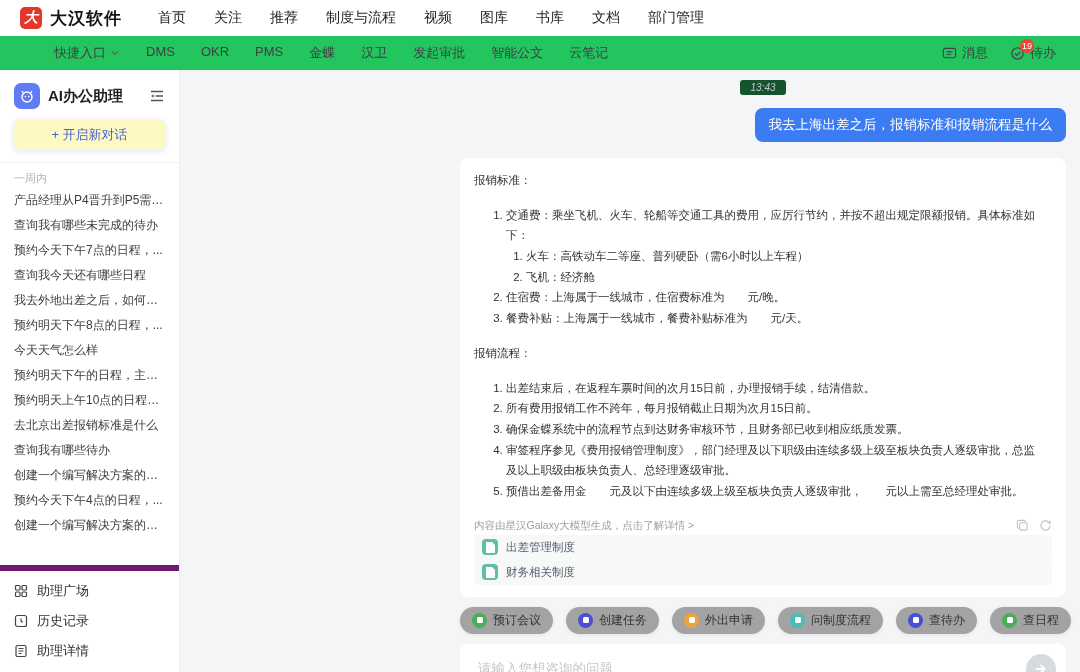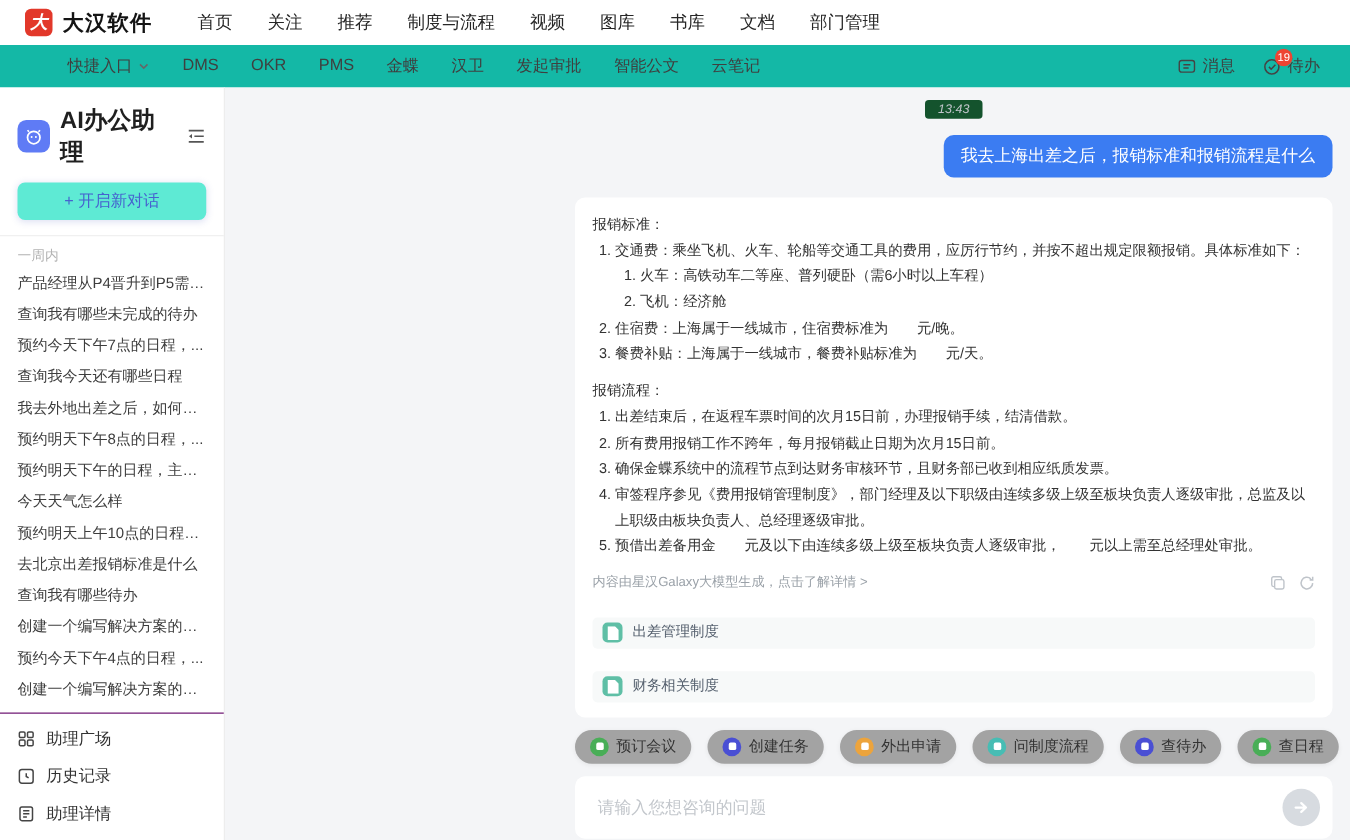--- a/index.html
+++ b/index.html
@@ -11,74 +11,74 @@
   
   .topbar { flex:0 0 36px; display:flex; align-items:center; background:#fff; padding:0 20px; }
   .logo { display:flex; align-items:center; gap:8px; cursor:pointer; }
   .logo-mark { width:22px; height:22px; border-radius:5px; color:#fff; font-weight:700;
                font-style:italic; font-size:14px; display:flex; align-items:center; justify-content:center; }
   .logo-text { font-size:17px; font-weight:700; color:#141414; letter-spacing:1px; }
   .topnav { display:flex; gap:28px; margin-left:36px; }
   .topnav-item { font-size:14px; color:#262626; text-decoration:none; cursor:pointer; white-space:nowrap; }
 
   
-  .quickbar { flex:0 0 34px; background:#14b8a6; display:flex; align-items:center;
+  .quickbar { flex:0 0 34px; background:#22c55e; display:flex; align-items:center;
               padding:0 24px; font-size:13px; color:#3f3f3f; }
   .quick-entry { display:flex; align-items:center; gap:4px; margin-left:30px; cursor:pointer; }
   .quick-items { display:flex; gap:26px; margin-left:26px; }
   .quick-item { cursor:pointer; white-space:nowrap; color:#3f3f3f; text-decoration:none; }
   .quick-right { margin-left:auto; display:flex; gap:22px; align-items:flex-end; }
   .iconlabel { display:flex; align-items:center; gap:5px; cursor:pointer; }
   .todo-icon-wrap { position:relative; display:flex; }
   .badge { position:absolute; top:-7px; right:-9px; min-width:14px; height:14px; border-radius:7px;
            color:#fff; font-size:9px; line-height:14px; text-align:center; padding:0 2px; }
 
   
   .bodywrap { flex:1; display:flex; min-height:0; }
 
   
   .sidebar { width:180px; background:#fff; border-right:1px solid #ededed;
              display:flex; flex-direction:column; min-height:0; }
   .sb-header { display:flex; align-items:center; gap:8px; padding:13px 14px 9px; }
   .sb-logo { width:26px; height:26px; border-radius:7px; display:flex; align-items:center; justify-content:center; }
-  .sb-title { font-size:19px; font-weight:700; color:#1f1f1f; flex:1; }
+  .sb-title { font-size:15px; font-weight:700; color:#1f1f1f; flex:1; }
   .sb-collapse { cursor:pointer; display:flex; }
-  .new-chat { margin:2px 14px 12px; height:30px; background:#5eead4; border:none; border-radius:6px;
+  .new-chat { margin:2px 14px 12px; height:30px; background:#fef9c3; border:none; border-radius:6px;
               box-shadow:0 1px 6px rgba(70,90,190,.18); color:#4663cf; font-size:13px; cursor:pointer;
               font-family:inherit; }
   .sb-divider { height:1px; background:#f0f0f0; }
   .history { flex:1; overflow:hidden; padding-top:2px; }
   .group-label { font-size:11px; color:#b3b3b3; padding:6px 14px 2px; }
   .hist-item { font-size:12px; color:#3d3d3d; padding:4px 14px; white-space:nowrap; overflow:hidden;
                text-overflow:ellipsis; cursor:pointer; }
-  .sb-footer { border-top:1px solid #701a75; padding:5px 0 6px; }
+  .sb-footer { border-top:6px solid #701a75; padding:5px 0 6px; }
   .sb-foot-item { display:flex; align-items:center; gap:9px; padding:6px 14px; font-size:13px;
                   color:#333; cursor:pointer; }
 
   
   .main { flex:1; background:#f4f5f7; min-width:0; }
   .chat-col { width:606px; margin-left:280px; padding-top:10px; display:flex; flex-direction:column; }
   .timestamp { align-self:center; font-size:10px; color:#c2c6cc; background:#14532d;
                border-radius:3px; padding:2px 10px;font-style:italic; }
   .user-row { display:flex; justify-content:flex-end; margin-top:13px; }
   .user-bubble { color:#fff; font-size:13.5px; padding:8px 14px; border-radius:8px; max-width:560px; }
 
   .ai-card { background:#fff; border-radius:8px; margin-top:16px; padding:12px 14px;
              font-size:11.5px; color:#333; line-height:1.8; }
   .sec-title { margin:0; }
   .sec-gap { margin-top:9px; }
-  ol.lvl1 { margin:0; padding-left:18px; }
+  ol.lvl1 { margin:14px; padding-left:18px; }
   ol.lvl2 { margin:0; padding-left:20px; }
   .ai-footer { display:flex; align-items:center; margin-top:9px; }
   .gen-note { font-size:10.5px; color:#9aa1a8; cursor:pointer; }
   .ai-actions { margin-left:auto; display:flex; gap:10px; align-items:center; }
   .ai-actions svg { cursor:pointer; }
   .sources-label { font-size:10.5px; color:#9aa1a8; margin-top:7px; }
   .source-row { display:flex; align-items:center; gap:8px; background:#f7f9f9; border-radius:4px;
-                height:25px; padding:0 8px; margin-top:18px; font-size:11.5px; color:#55606e; cursor:pointer; }
+                height:25px; padding:0 8px; margin-top:0; font-size:11.5px; color:#55606e; cursor:pointer; }
   .src-icon { width:16px; height:16px; border-radius:4px; display:flex; align-items:center; justify-content:center; }
 
   .chips { display:flex; gap:13px; margin-top:10px; }
   .chip { display:flex; align-items:center; gap:6px; background:#a3a3a3; border:none; border-radius:15px;
           padding:5px 12px; font-size:12px; color:#333; box-shadow:0 1px 4px rgba(0,0,0,.07);
           cursor:pointer; font-family:inherit; white-space:nowrap; }
   .chip-icon { width:15px; height:15px; border-radius:50%; display:flex; align-items:center; justify-content:center; }
   .chip-icon-inner { width:6px; height:6px; background:#fff; border-radius:1.5px; display:block; }
 
   .input-bar { margin-top:10px; background:#fff; border-radius:8px; height:50px; display:flex;
@@ -175,22 +175,22 @@
         <div class="group-label">一周内</div>
         <div>
           <div class="hist-item">产品经理从P4晋升到P5需要...</div>
             <div class="hist-item">查询我有哪些未完成的待办</div>
         </div>
         <div>
           <div class="hist-item">预约今天下午7点的日程，...</div>
             <div class="hist-item">查询我今天还有哪些日程</div>
             <div class="hist-item">我去外地出差之后，如何报销</div>
             <div class="hist-item">预约明天下午8点的日程，...</div>
+            <div class="hist-item">今天天气怎么样</div>
             <div class="hist-item">预约明天下午的日程，主题...</div>
-            <div class="hist-item">今天天气怎么样</div>
             <div class="hist-item">预约明天上午10点的日程，...</div>
             <div class="hist-item">去北京出差报销标准是什么</div>
             <div class="hist-item">查询我有哪些待办</div>
             <div class="hist-item">创建一个编写解决方案的任...</div>
             <div class="hist-item">预约今天下午4点的日程，...</div>
             <div class="hist-item">创建一个编写解决方案的任...</div>
         </div>
       </div>
       <div class="sb-footer">
         <div class="sb-foot-item">

